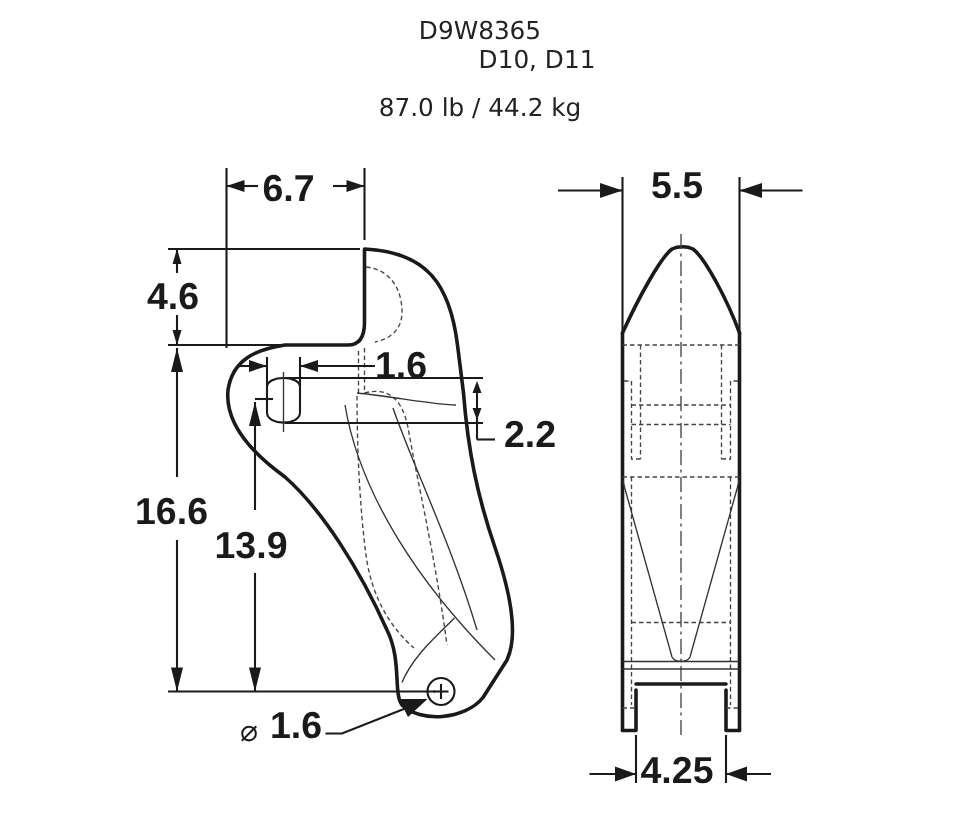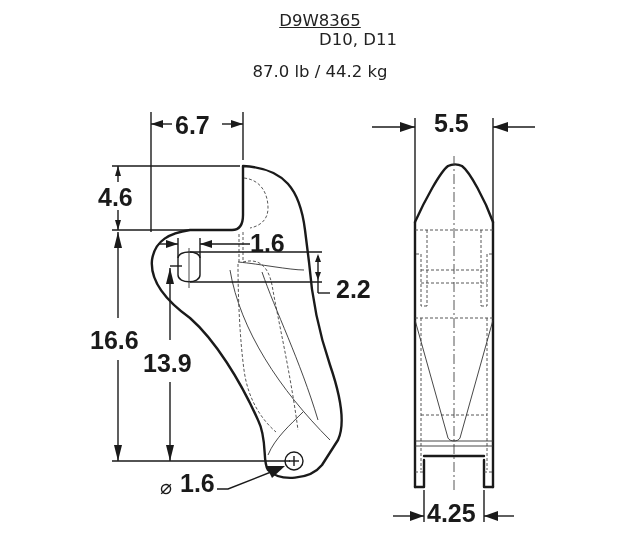--- a/index.html
+++ b/index.html
@@ -1,18 +1,18 @@
 <!DOCTYPE html>
 <html><head>
 <meta charset="utf-8">
 <style>
   html, body { margin: 0; padding: 0; background: #ffffff; }
   body { width: 640px; height: 544px; position: relative; overflow: hidden; font-family: "DejaVu Sans", sans-serif; }
   .header { position: absolute; left: 0; width: 640px; text-align: center; color: #222; font-size: 16.5px; line-height: 20px; }
-  .h1 { top: 11px; text-decoration: underline; }
+  .h1 { top: 11px; }
   .h2 { top: 30px; margin-left: 38px; }
   .h3 { top: 62px; }
   svg { position: absolute; left: 0; top: 0; }
   .dim { font-family: "Liberation Sans", sans-serif; font-weight: bold; font-size: 25px; fill: #1a1a1a; }
   .thick { stroke: #1a1a1a; stroke-width: 2.4; fill: none; stroke-linecap: round; stroke-linejoin: round; }
   .thin { stroke: #1a1a1a; stroke-width: 1.4; fill: none; }
   .hair { stroke: #333; stroke-width: 0.9; fill: none; }
   .dash { stroke: #444; stroke-width: 0.9; fill: none; stroke-dasharray: 3 2; }
   .center { stroke: #444; stroke-width: 0.9; fill: none; stroke-dasharray: 10 3 2 3; }
   .arrow { fill: #1a1a1a; }

